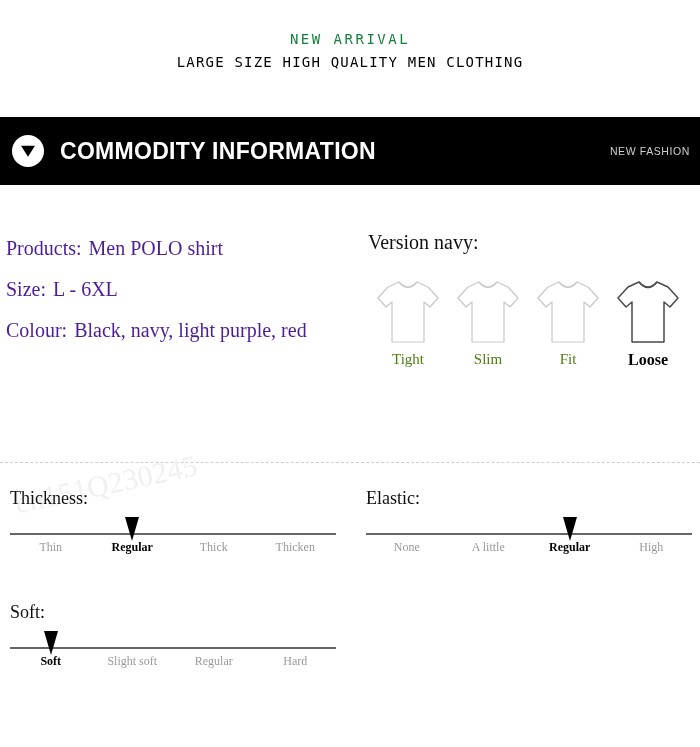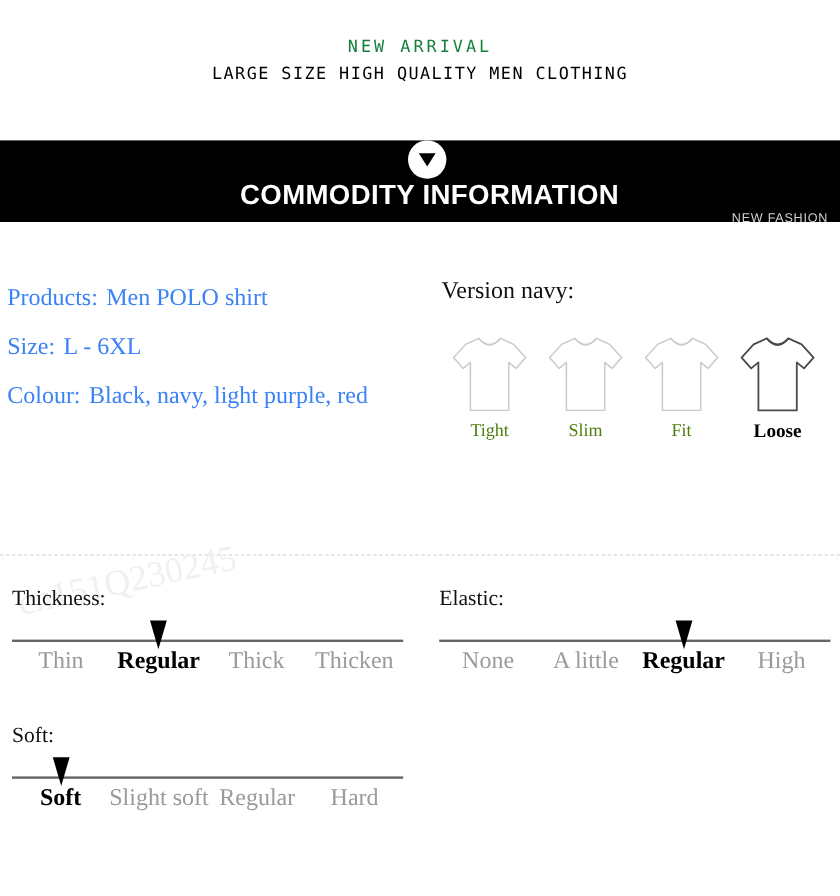--- a/index.html
+++ b/index.html
@@ -42,21 +42,20 @@
   
   .banner {
     position: absolute;
     left: 0;
     top: 117px;
     width: 700px;
     height: 68px;
     background: #000000;
     display: flex;
     align-items: center;
-    flex-direction: column;
   }
   .banner-badge {
     width: 32px;
     height: 32px;
     border-radius: 50%;
     background: #ffffff;
     margin-left: 12px;
     flex: 0 0 auto;
     position: relative;
   }
@@ -96,21 +95,21 @@
   .specs {
     position: absolute;
     left: 6px;
     top: 228px;
     width: 355px;
   }
   .spec-row {
     font-size: 20px;
     line-height: 41px;
     white-space: nowrap;
-    color: #3b82f6;
+    color: #4c1d95;
   }
   .spec-key { }
   .spec-val { margin-left: 7px; }
 
   
   .version {
     position: absolute;
     left: 368px;
     top: 228px;
     width: 330px;
@@ -207,21 +206,21 @@
     transform: translateX(-50%);
   }
   .scale-labels {
     position: relative;
     margin-top: 5px;
     display: flex;
   }
   .scale-label {
     flex: 1 1 0;
     text-align: center;
-    font-size: 20px;
+    font-size: 12px;
     color: #9a9a9a;
     font-family: "Liberation Serif", "DejaVu Serif", serif;
     white-space: nowrap;
   }
   .scale-label.selected {
     color: #000000;
     font-weight: bold;
   }
 
   #scale-thickness { left: 10px; top: 487px; width: 326px; }

